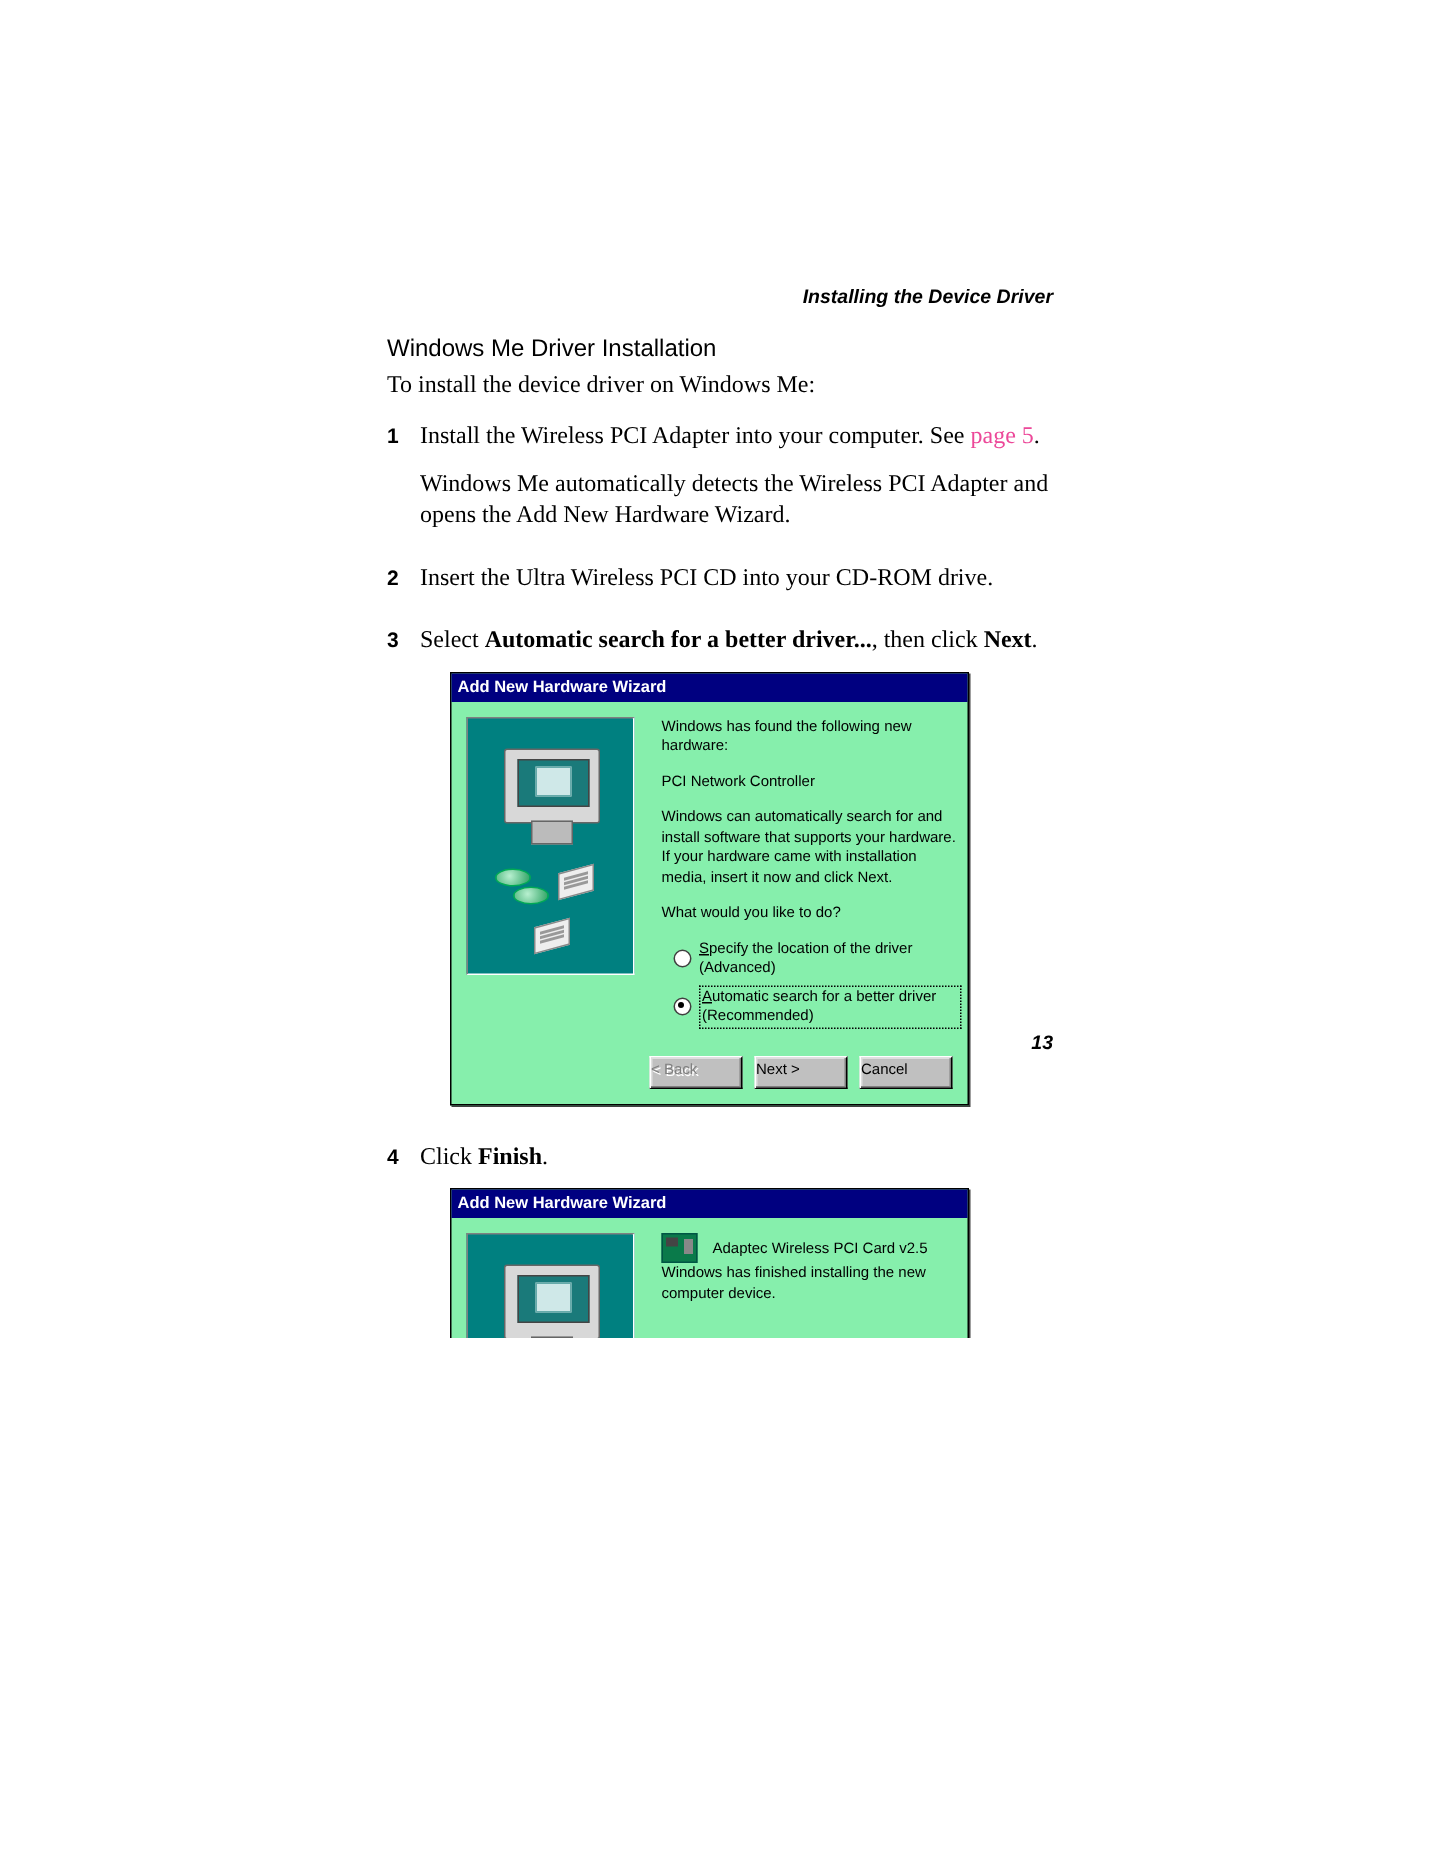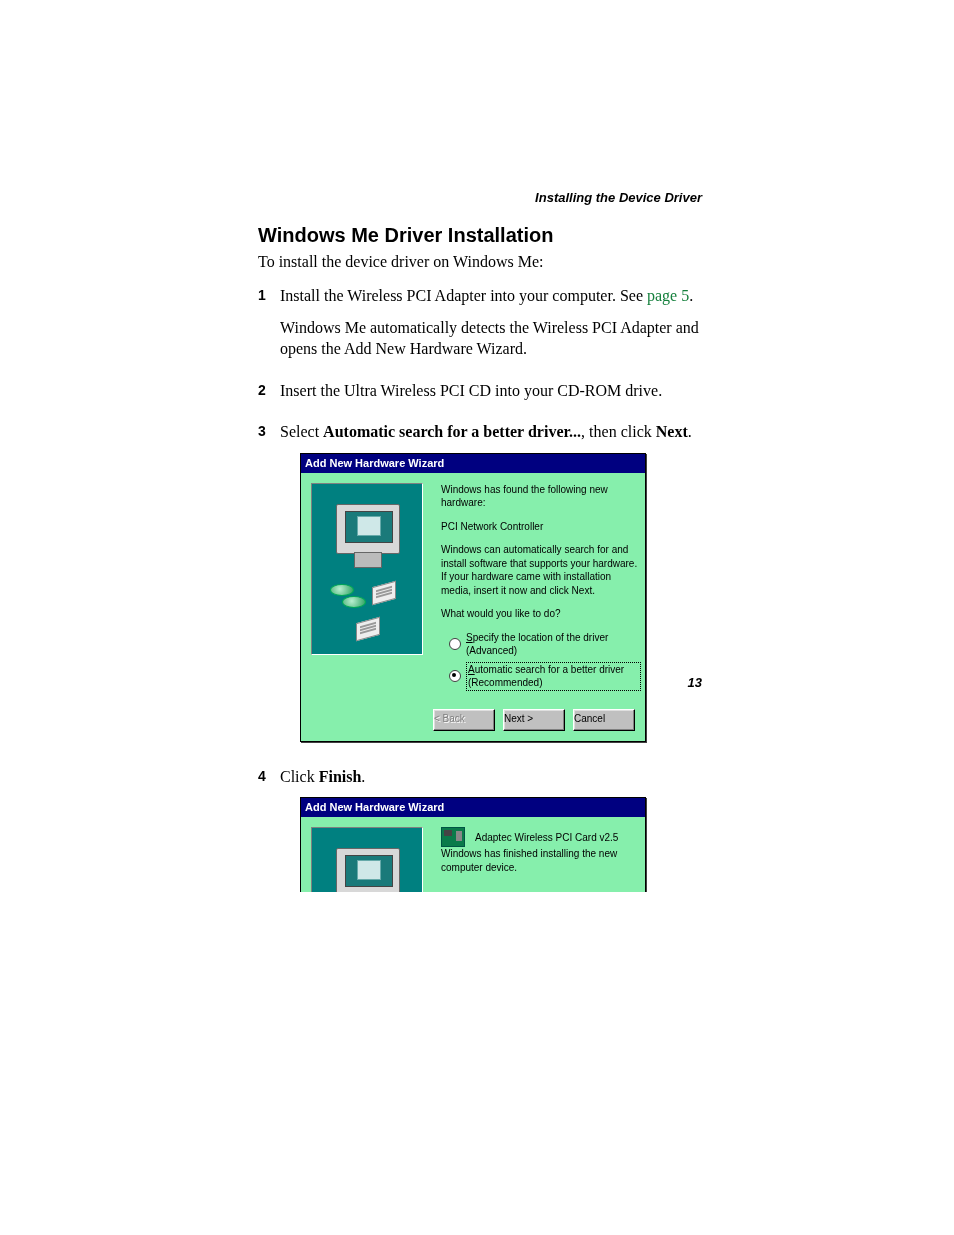--- a/index.html
+++ b/index.html
@@ -1,26 +1,26 @@
 <!DOCTYPE html>
 <html><head>
 <meta charset="utf-8">
 <style>
 html,body{margin:0;padding:0;background:#fff;font-family:"Times New Roman",serif;color:#000}
 .page{width:954px;height:892px;position:relative;margin:0 auto;background:#fff}
 .running-head{position:absolute;top:190px;right:252px;font-family:Arial,Helvetica,sans-serif;font-weight:700;font-style:italic;font-size:13px}
 .content{position:absolute;left:258px;top:224px;width:444px}
-h1.section{font-family:Arial,Helvetica,sans-serif;font-weight:700;font-size:20px;margin:0 0 6px 0}
+h1.section{font-family:Arial,Helvetica,sans-serif;font-weight:400;font-size:16px;margin:0 0 6px 0}
 p.intro{font-size:16px;margin:0 0 14px 0}
 ol.steps{list-style:none;padding:0;margin:0}
 ol.steps>li{display:flex;align-items:flex-start;margin-bottom:10px}
 .step-num{font-family:Arial,Helvetica,sans-serif;font-weight:700;font-size:14px;width:22px;flex-shrink:0;margin-top:2px}
 .step-body{font-size:16px;line-height:1.35}
 .step-body p{margin:0 0 10px 0}
-a.xref{color:#15803d;text-decoration:none}
+a.xref{color:#ec4899;text-decoration:none}
 .bold{font-weight:700}
 .dialog{width:344px;margin:6px 0 14px 20px;border:1px solid #000;background:#86efac;font-family:Tahoma,Arial,sans-serif;font-size:10px;box-shadow:1px 1px 0 #404040}
 .titlebar{background:#000080;color:#fff;padding:2px 4px;font-weight:700;font-size:11px}
 .dlg-body{display:flex;padding:10px 4px 6px 10px}
 .dlg-art{width:110px;height:170px;background:#008080;position:relative;flex-shrink:0;margin-right:18px;border:1px solid #808080;border-right-color:#fff;border-bottom-color:#fff}
 .monitor{position:absolute;left:24px;top:20px;width:62px;height:48px;background:#d8d8d8;border:1px solid #666;border-radius:2px}
 .monitor:before{content:"";position:absolute;left:8px;top:6px;width:46px;height:30px;background:#1a7a7a;border:1px solid #444}
 .monitor:after{content:"";position:absolute;left:20px;top:11px;width:22px;height:18px;background:#cfe8e8;border:1px solid #6aa}
 .stand{position:absolute;left:42px;top:68px;width:26px;height:14px;background:#bbb;border:1px solid #666}
 .disc{position:absolute;width:22px;height:10px;border-radius:50%;background:radial-gradient(circle at 40% 40%,#b8f0d0,#2aa060);border:1px solid #0a5}
@@ -41,21 +41,21 @@
 .u{text-decoration:underline}
 .btn-row{display:flex;justify-content:flex-end;gap:8px;padding:8px 10px 10px 10px}
 .winbtn{min-width:60px;height:20px;font-family:Tahoma,Arial,sans-serif;font-size:10px;background:#c0c0c0;border:1px solid #000;border-top-color:#fff;border-left-color:#fff;box-shadow:inset -1px -1px 0 #808080,inset 1px 1px 0 #dfdfdf;text-align:left;line-height:18px;cursor:default}
 .winbtn.disabled{color:#808080;text-shadow:1px 1px 0 #fff}
 .winbtn.focus{border:1px solid #000;box-shadow:inset 0 0 0 1px #000,inset -2px -2px 0 #808080,inset 2px 2px 0 #fff}
 .winbtn.focus span{border:1px dotted #000;padding:0 8px}
 .dlg2 .dlg-art{height:170px}
 .netcard{width:22px;height:18px;background:#0a7a4a;border:1px solid #054;position:relative;flex-shrink:0;margin-right:10px}
 .netcard:before{content:"";position:absolute;left:2px;top:2px;width:8px;height:6px;background:#444}
 .netcard:after{content:"";position:absolute;right:2px;top:3px;width:6px;height:10px;background:#888}
-.page-num{position:absolute;bottom:202px;right:252px;font-family:Arial,Helvetica,sans-serif;font-weight:700;font-style:italic;font-size:13px}
+.page-num{position:absolute;bottom:190px;right:252px;font-family:Arial,Helvetica,sans-serif;font-weight:700;font-style:italic;font-size:13px}
 </style>
 </head>
 <body>
 
 <div class="page">
   <div class="running-head">Installing the Device Driver</div>
 
   <div class="content">
     <h1 class="section">Windows Me Driver Installation</h1>
     <p class="intro">To install the device driver on Windows Me:</p>

